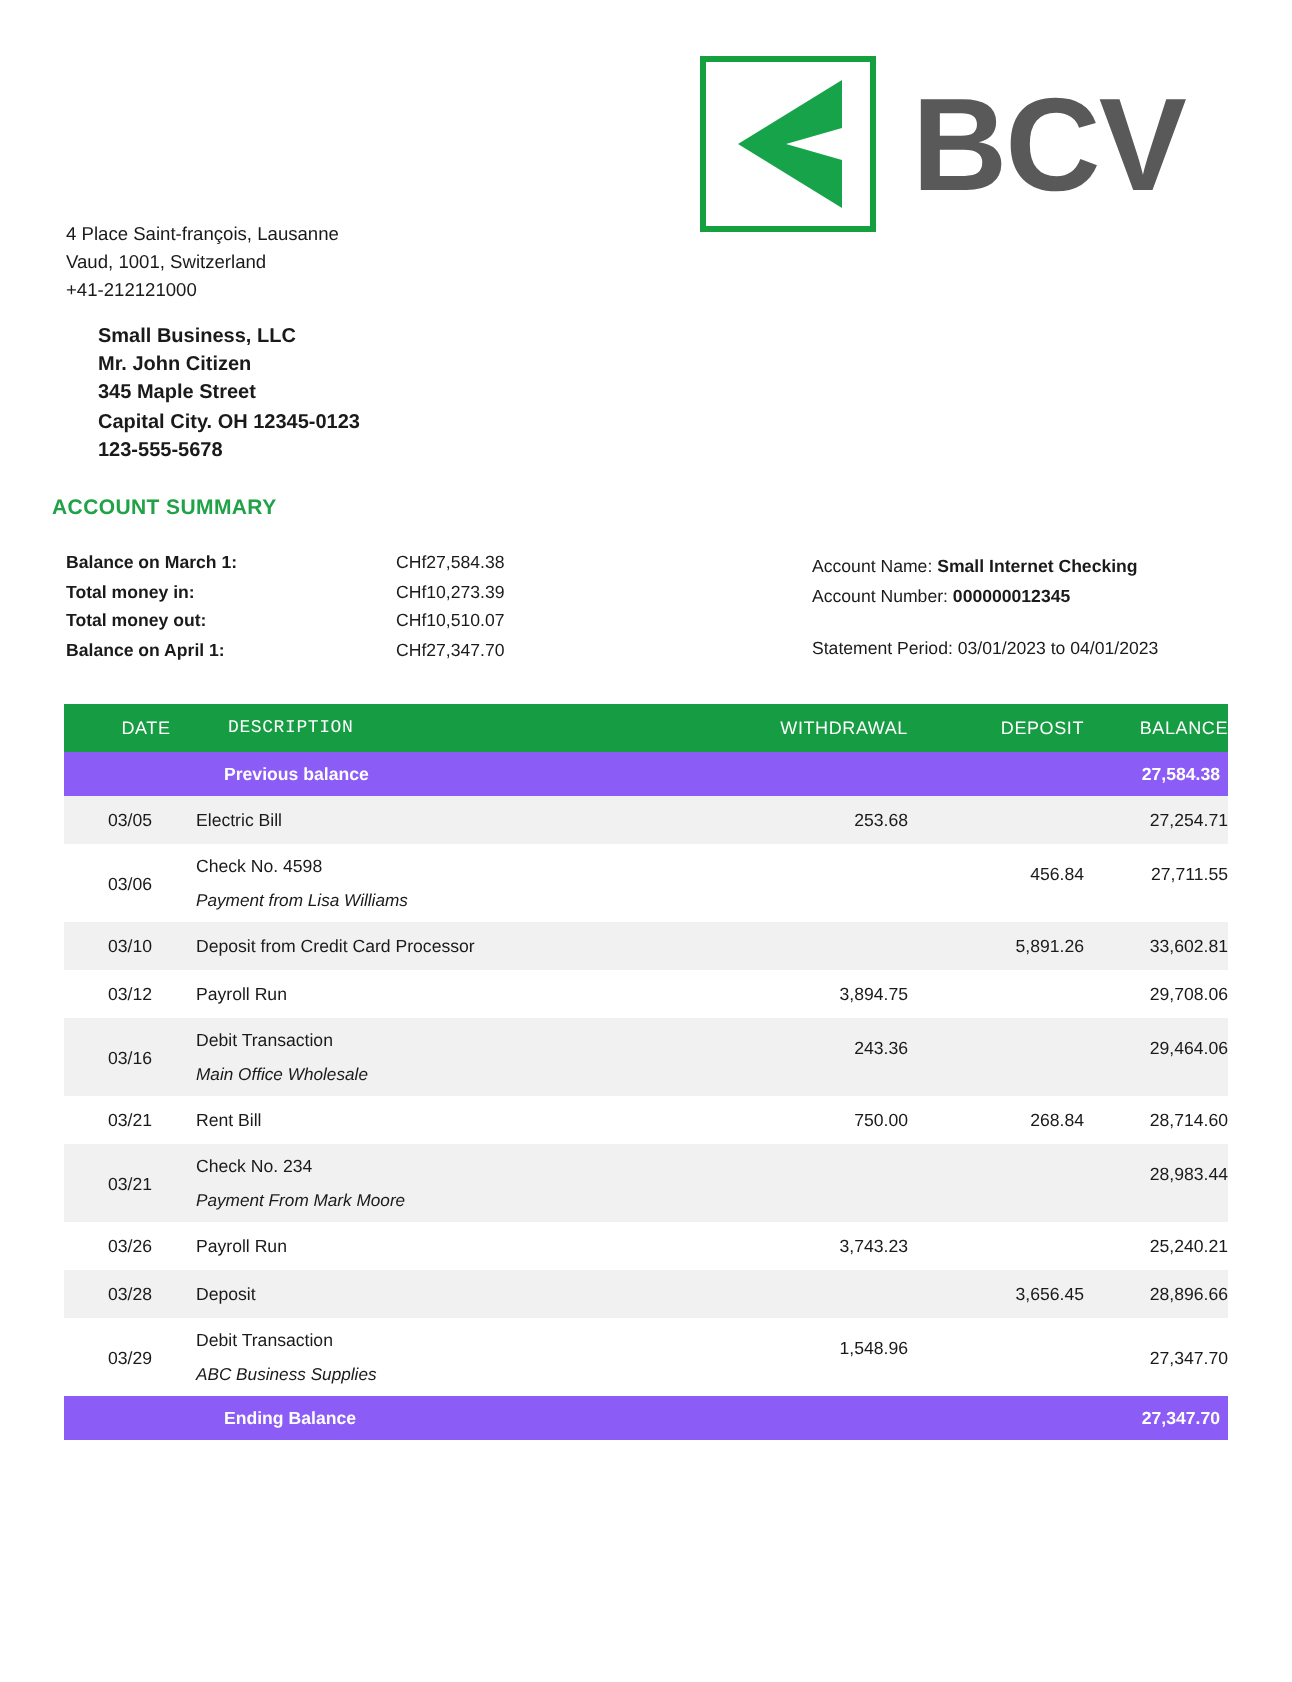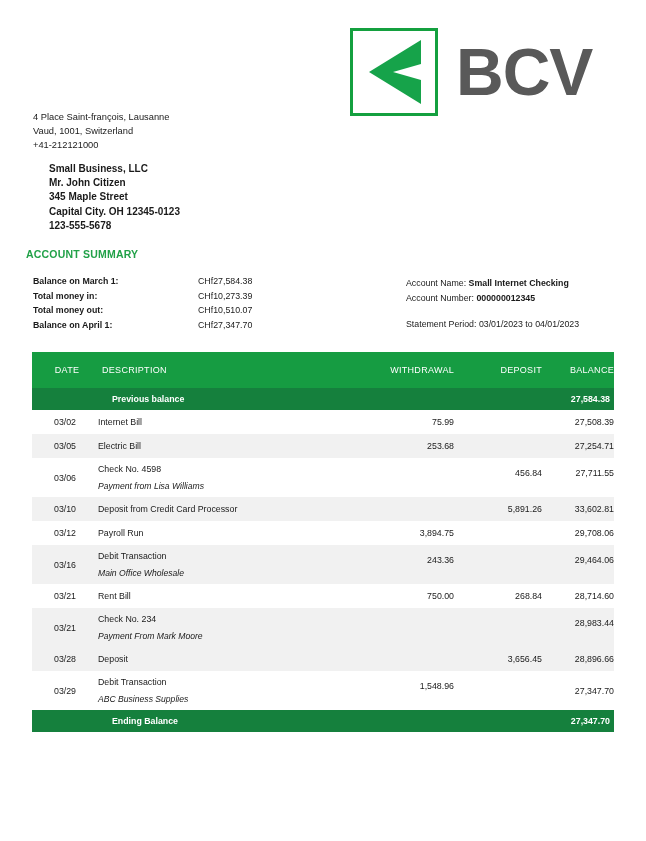--- a/index.html
+++ b/index.html
@@ -110,31 +110,31 @@
     width: 100%;
     border-collapse: collapse;
     font-size: 8.8px;
   }
   table.txn th {
     background: #169c42;
     color: #ffffff;
     font-weight: normal;
     font-size: 9px;
     letter-spacing: 0.3px;
-    padding: 7px 0 7px 4px;
-    height: 36px;
+    padding: 7px 0 7px 16px;
+    height: 24px;
   }
   th.c-date   { width: 66px;  text-align: center; }
-  th.c-desc   { width: 246px; text-align: left; padding-left: 14px; }
+  th.c-desc   { width: 246px; text-align: left; padding-left: 14px; font-family: Liberation Mono, monospace; }
   th.c-with   { width: 110px; text-align: right; padding-right: 16px; }
   th.c-dep    { width: 88px;  text-align: right; padding-right: 16px; }
   th.c-bal    { width: 72px;  text-align: right; padding-right: 4px; }
 
   tr.bar td {
-    background: #15803d;
+    background: #8b5cf6;
     color: #ffffff;
     font-weight: bold;
     height: 22px;
     font-size: 8.8px;
   }
   tr.bar td.d { padding-left: 14px; text-align: left; }
   tr.bar td.bal { text-align: right; padding-right: 4px; }
 
   tbody.rows td {
     padding: 0;
@@ -274,29 +274,20 @@
     <tbody>
       <tr class="bar">
         <td></td>
         <td class="d">Previous balance</td>
         <td></td>
         <td></td>
         <td class="bal">27,584.38</td>
       </tr>
     </tbody>
     <tbody class="rows" id="txn-body">
-        <tr class="txn-row one-line">
-          <td class="date">03/02</td>
-          <td class="desc">
-            <div class="line1">Internet Bill</div>
-          </td>
-          <td class="amt mid">75.99</td>
-          <td class="amt mid"></td>
-          <td class="bal mid">27,508.39</td>
-        </tr>
         <tr class="txn-row alt one-line">
           <td class="date">03/05</td>
           <td class="desc">
             <div class="line1">Electric Bill</div>
           </td>
           <td class="amt mid">253.68</td>
           <td class="amt mid"></td>
           <td class="bal mid">27,254.71</td>
         </tr>
         <tr class="txn-row two-line">
@@ -348,20 +339,29 @@
         </tr>
         <tr class="txn-row alt two-line">
           <td class="date">03/21</td>
           <td class="desc">
             <div class="line1">Check No. 234</div>
             <div class="line2">Payment From Mark Moore</div>
           </td>
           <td class="amt top"></td>
           <td class="amt top"></td>
           <td class="bal top">28,983.44</td>
+        </tr>
+        <tr class="txn-row one-line">
+          <td class="date">03/26</td>
+          <td class="desc">
+            <div class="line1">Payroll Run</div>
+          </td>
+          <td class="amt mid">3,743.23</td>
+          <td class="amt mid"></td>
+          <td class="bal mid">25,240.21</td>
         </tr>
         <tr class="txn-row alt one-line">
           <td class="date">03/28</td>
           <td class="desc">
             <div class="line1">Deposit</div>
           </td>
           <td class="amt mid"></td>
           <td class="amt mid">3,656.45</td>
           <td class="bal mid">28,896.66</td>
         </tr>

